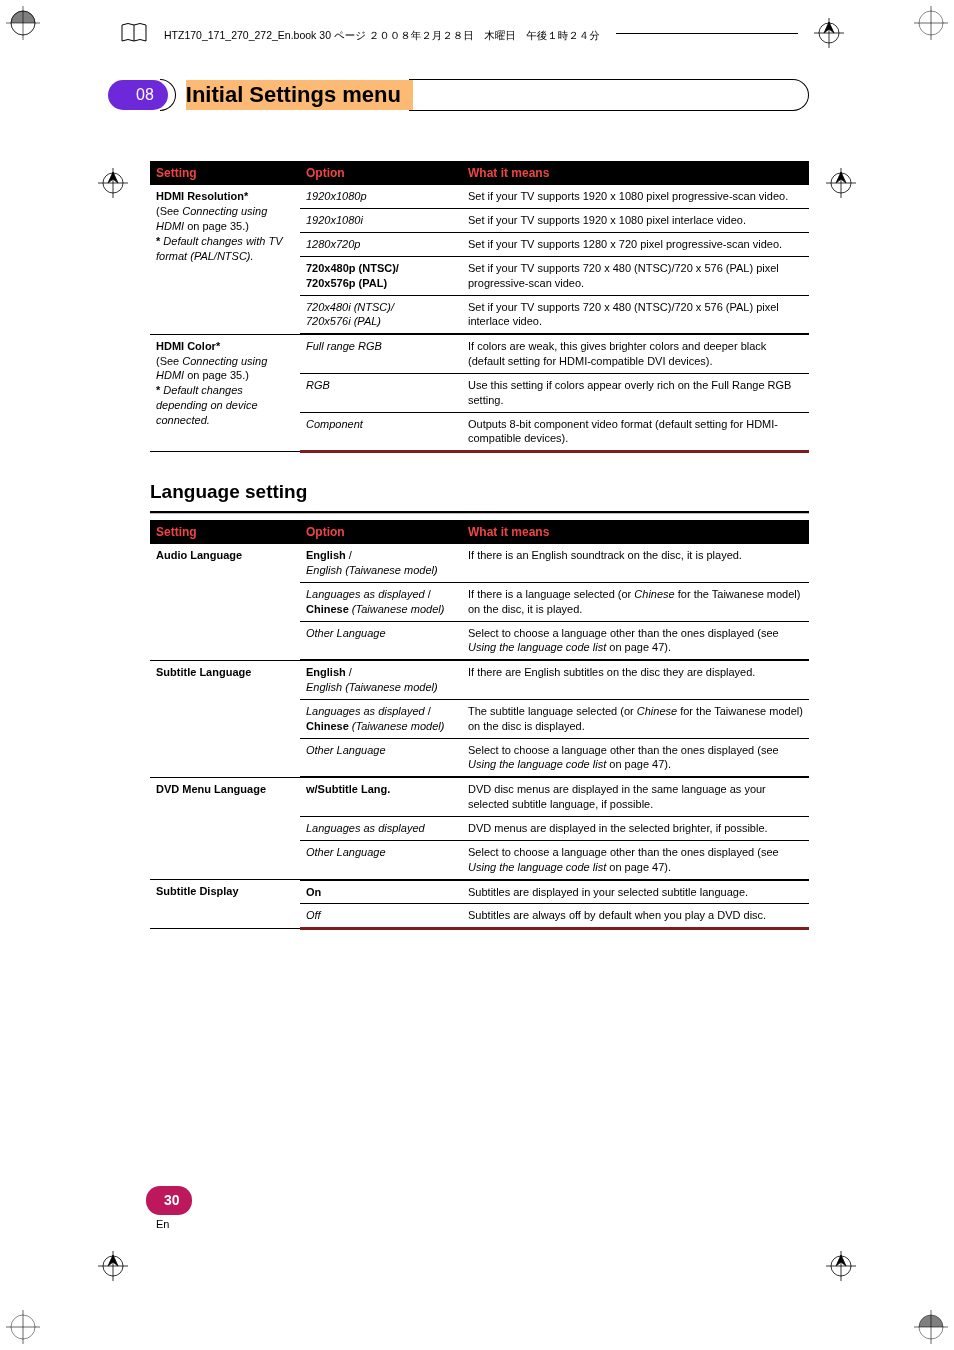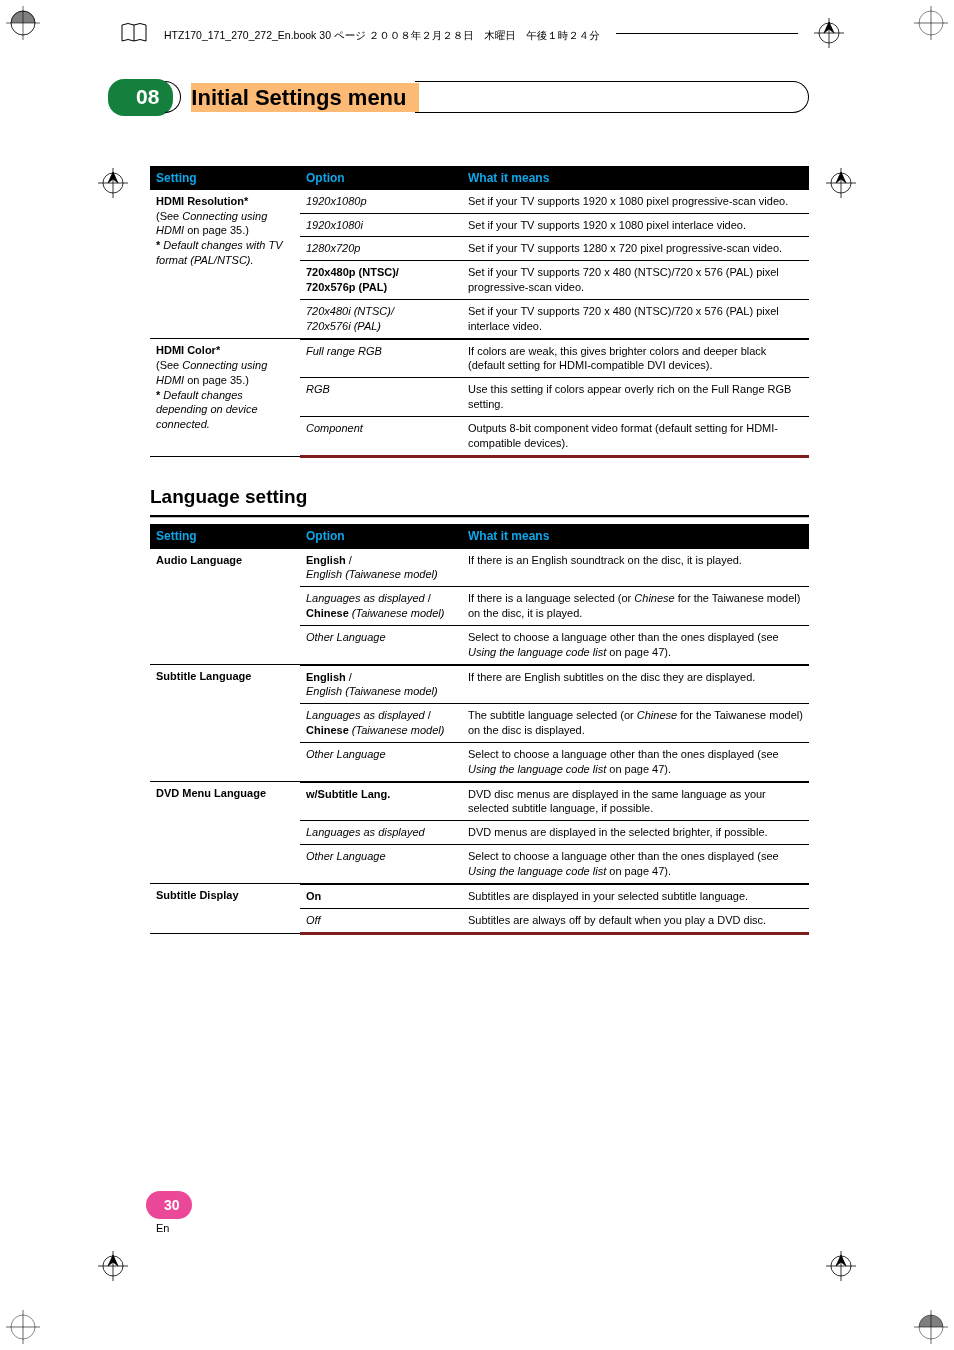--- a/index.html
+++ b/index.html
@@ -33,24 +33,24 @@
   
   .chapter-bar {
     display: flex;
     align-items: center;
     margin-bottom: 50px;
   }
   .chap-left {
     display:flex; align-items:center;
   }
   .chap-num {
-    background: #15803d;
+    background: #6d28d9;
     color: #fff;
-    font-weight: bold;
-    font-size: 21px;
+    font-weight: normal;
+    font-size: 16px;
     border-radius: 16px;
     padding: 4px 14px 4px 28px;
     margin-left: -42px;
     margin-right: -8px;
     position: relative;
     z-index: 1;
   }
   .chap-paren {
     width: 16px; height: 32px;
     border: 1.5px solid #000;
@@ -77,21 +77,21 @@
   }
 
   
   table.settings {
     width: 100%;
     border-collapse: collapse;
     margin-bottom: 26px;
   }
   table.settings thead th {
     background: #000;
-    color: #0ea5e9;
+    color: #ef4444;
     font-weight: bold;
     text-align: left;
     padding: 4px 6px;
     font-size: 12px;
   }
   table.settings td {
     vertical-align: top;
     padding: 4px 6px 4px 6px;
     border-bottom: 0.5px solid #000;
     font-size: 11px;
@@ -119,21 +119,21 @@
   }
 
   
   .page-badge {
     margin-top: 230px;
     margin-left: -4px;
     display:flex;
     align-items:center;
   }
   .badge-shape {
-    background:#ec4899;
+    background:#be185d;
     color:#fff;
     font-weight:bold;
     font-size: 14px;
     padding: 5px 12px 5px 18px;
     border-radius: 14px 14px 14px 14px;
     position: relative;
   }
   .badge-en {
     font-size: 11px;
     margin-left: 6px;

